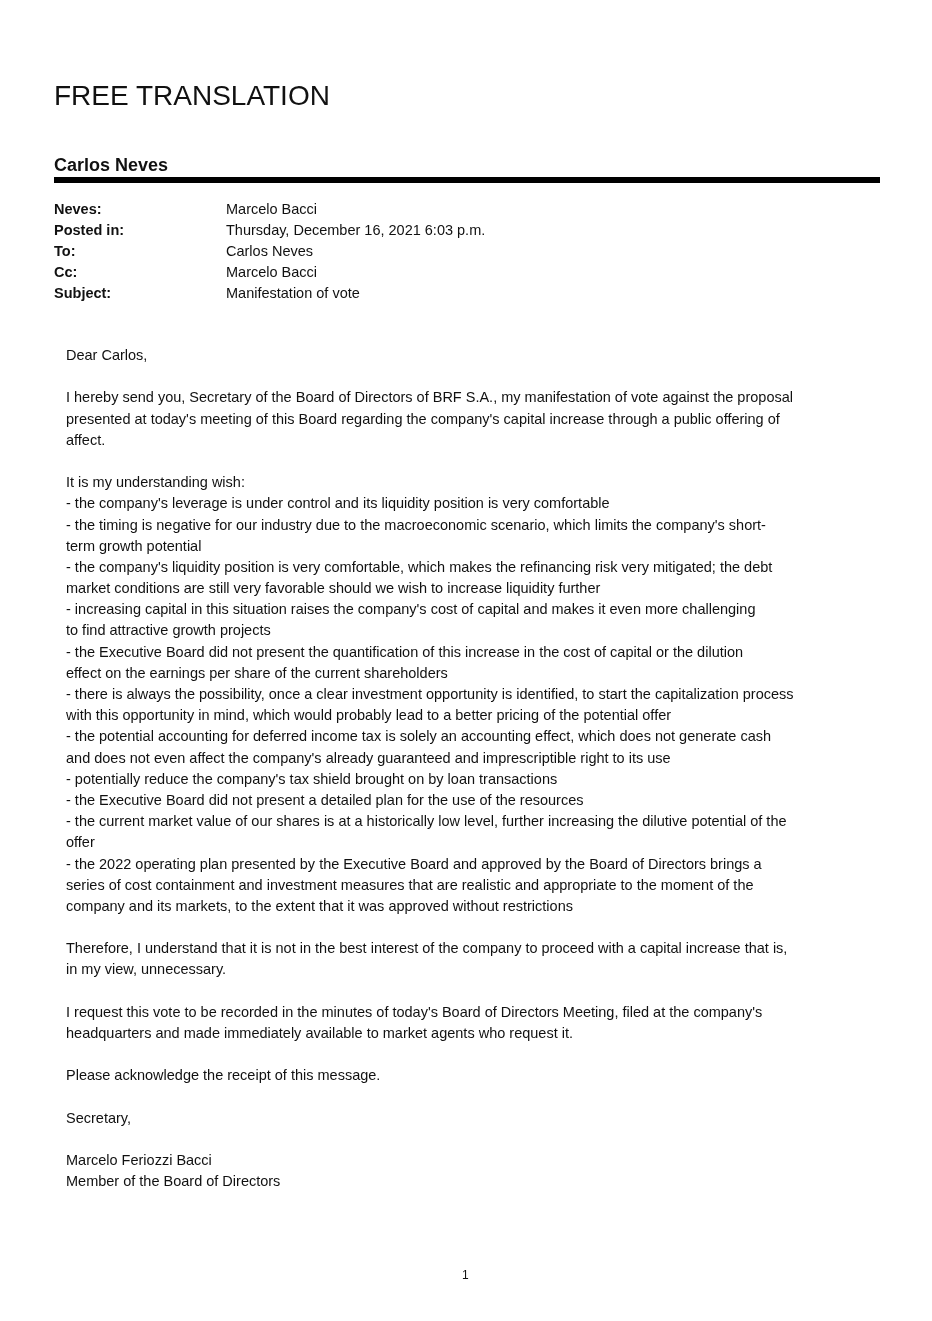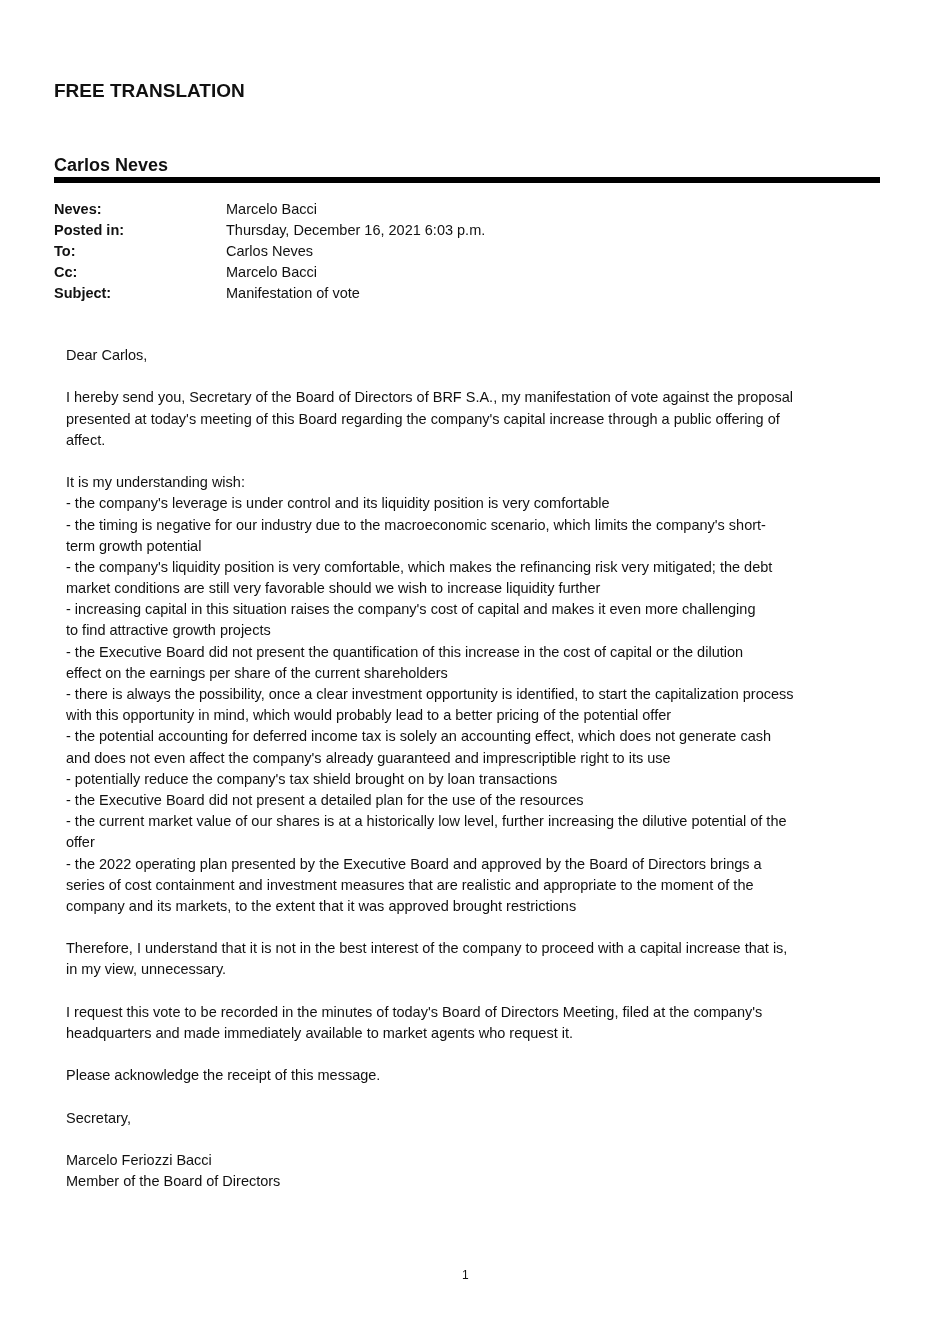--- a/index.html
+++ b/index.html
@@ -1,18 +1,18 @@
 <!DOCTYPE html>
 <html><head>
 <meta charset="utf-8">
 <style>
   html, body { margin: 0; padding: 0; background: #ffffff; }
   body { width: 932px; height: 1321px; position: relative; overflow: hidden;
          font-family: "Liberation Sans", sans-serif; color: #111; }
-  .title { position: absolute; left: 54px; top: 80px; font-size: 19px; font-weight: bold; letter-spacing: 0px; margin: 0; }
+  .title { position: absolute; left: 54px; top: 80px; font-size: 28px; font-weight: normal; letter-spacing: 0px; margin: 0; }
   .recipient { position: absolute; left: 54px; top: 155px; font-size: 18px; font-weight: bold; margin: 0; }
   .rule { position: absolute; left: 54px; top: 177px; width: 826px; height: 6px; background: #000; }
   .hdr { position: absolute; left: 54px; top: 199px; font-size: 14.5px; }
   .hdr-row { height: 21px; line-height: 21px; white-space: nowrap; }
   .hdr-label { display: inline-block; width: 172px; font-weight: bold; }
   .hdr-value { display: inline-block; }
   .body { position: absolute; left: 54px; top: 345px; width: 830px; font-size: 14.5px; }
   .line { height: 21.2px; line-height: 21.2px; white-space: nowrap; margin-left: 12px; }
   .blank { height: 21.2px; }
   .pagenum { position: absolute; left: 462px; top: 1268px; font-size: 12px; }
@@ -65,21 +65,21 @@
     <div class="line">- there is always the possibility, once a clear investment opportunity is identified, to start the capitalization process</div>
     <div class="line">with this opportunity in mind, which would probably lead to a better pricing of the potential offer</div>
     <div class="line">- the potential accounting for deferred income tax is solely an accounting effect, which does not generate cash</div>
     <div class="line">and does not even affect the company's already guaranteed and imprescriptible right to its use</div>
     <div class="line">- potentially reduce the company's tax shield brought on by loan transactions</div>
     <div class="line">- the Executive Board did not present a detailed plan for the use of the resources</div>
     <div class="line">- the current market value of our shares is at a historically low level, further increasing the dilutive potential of the</div>
     <div class="line">offer</div>
     <div class="line">- the 2022 operating plan presented by the Executive Board and approved by the Board of Directors brings a</div>
     <div class="line">series of cost containment and investment measures that are realistic and appropriate to the moment of the</div>
-    <div class="line">company and its markets, to the extent that it was approved brought restrictions</div>
+    <div class="line">company and its markets, to the extent that it was approved without restrictions</div>
   </div>
   <div class="blank"></div>
   <div>
     <div class="line">Therefore, I understand that it is not in the best interest of the company to proceed with a capital increase that is,</div>
     <div class="line">in my view, unnecessary.</div>
   </div>
   <div class="blank"></div>
   <div>
     <div class="line">I request this vote to be recorded in the minutes of today's Board of Directors Meeting, filed at the company's</div>
     <div class="line">headquarters and made immediately available to market agents who request it.</div>

